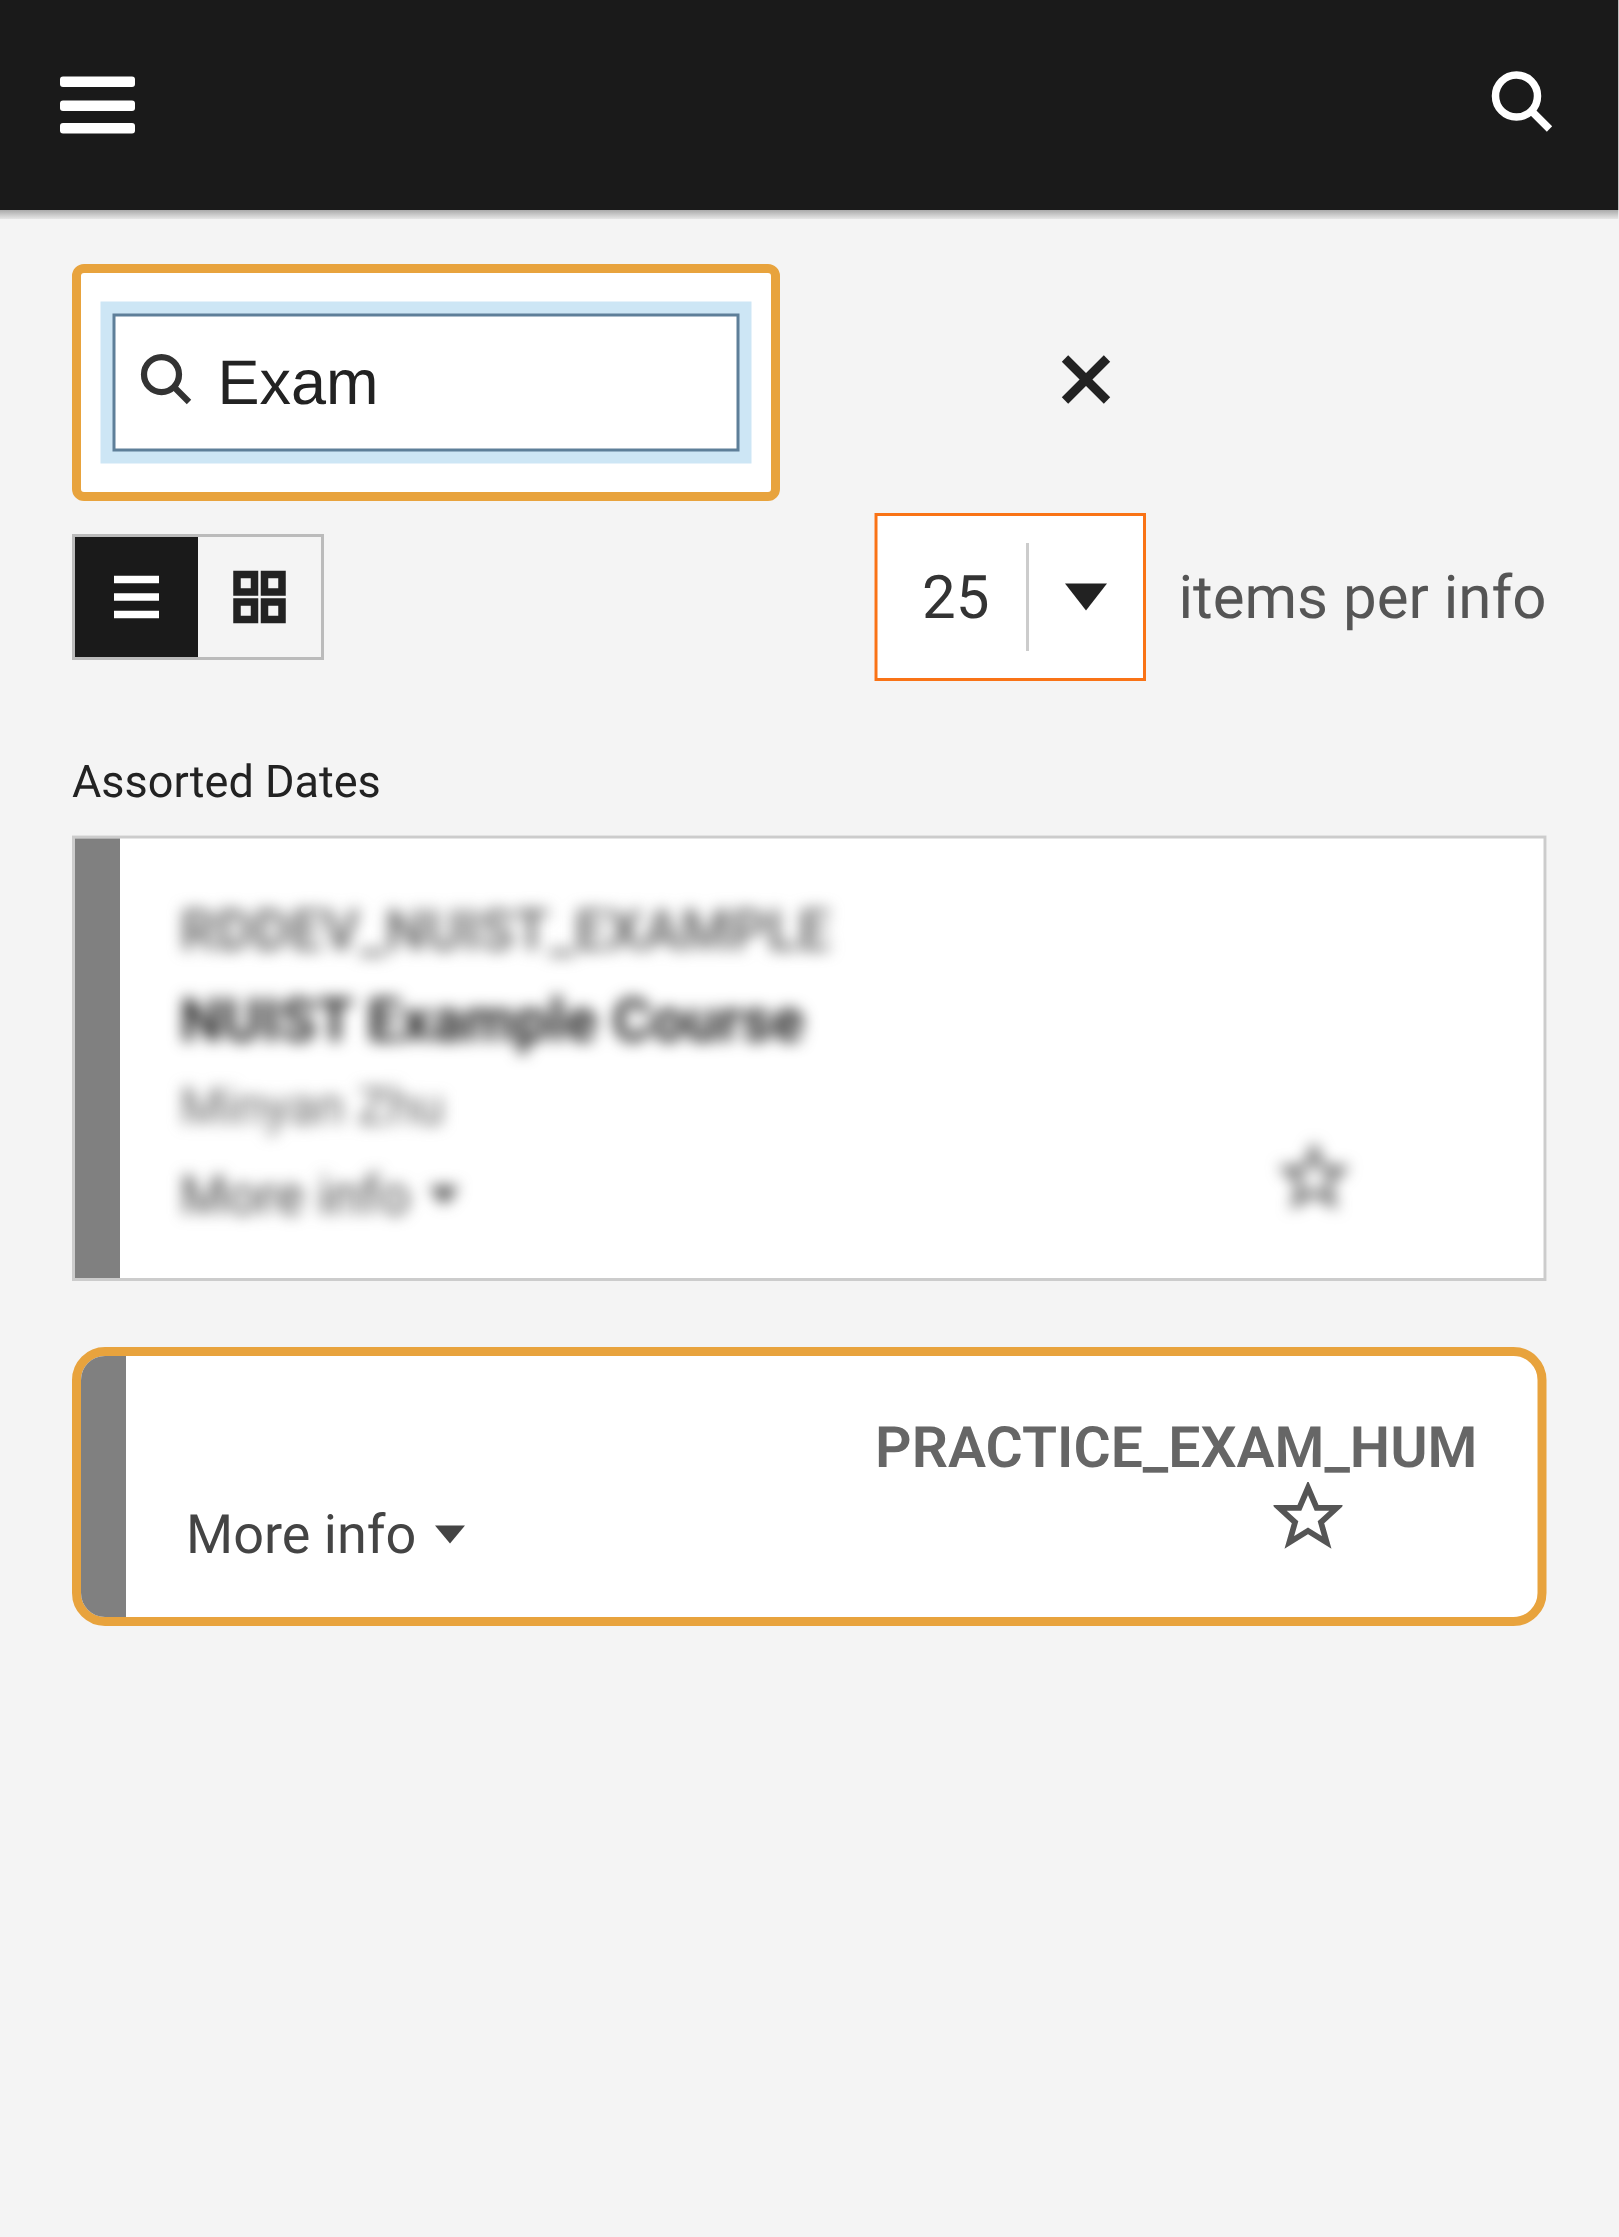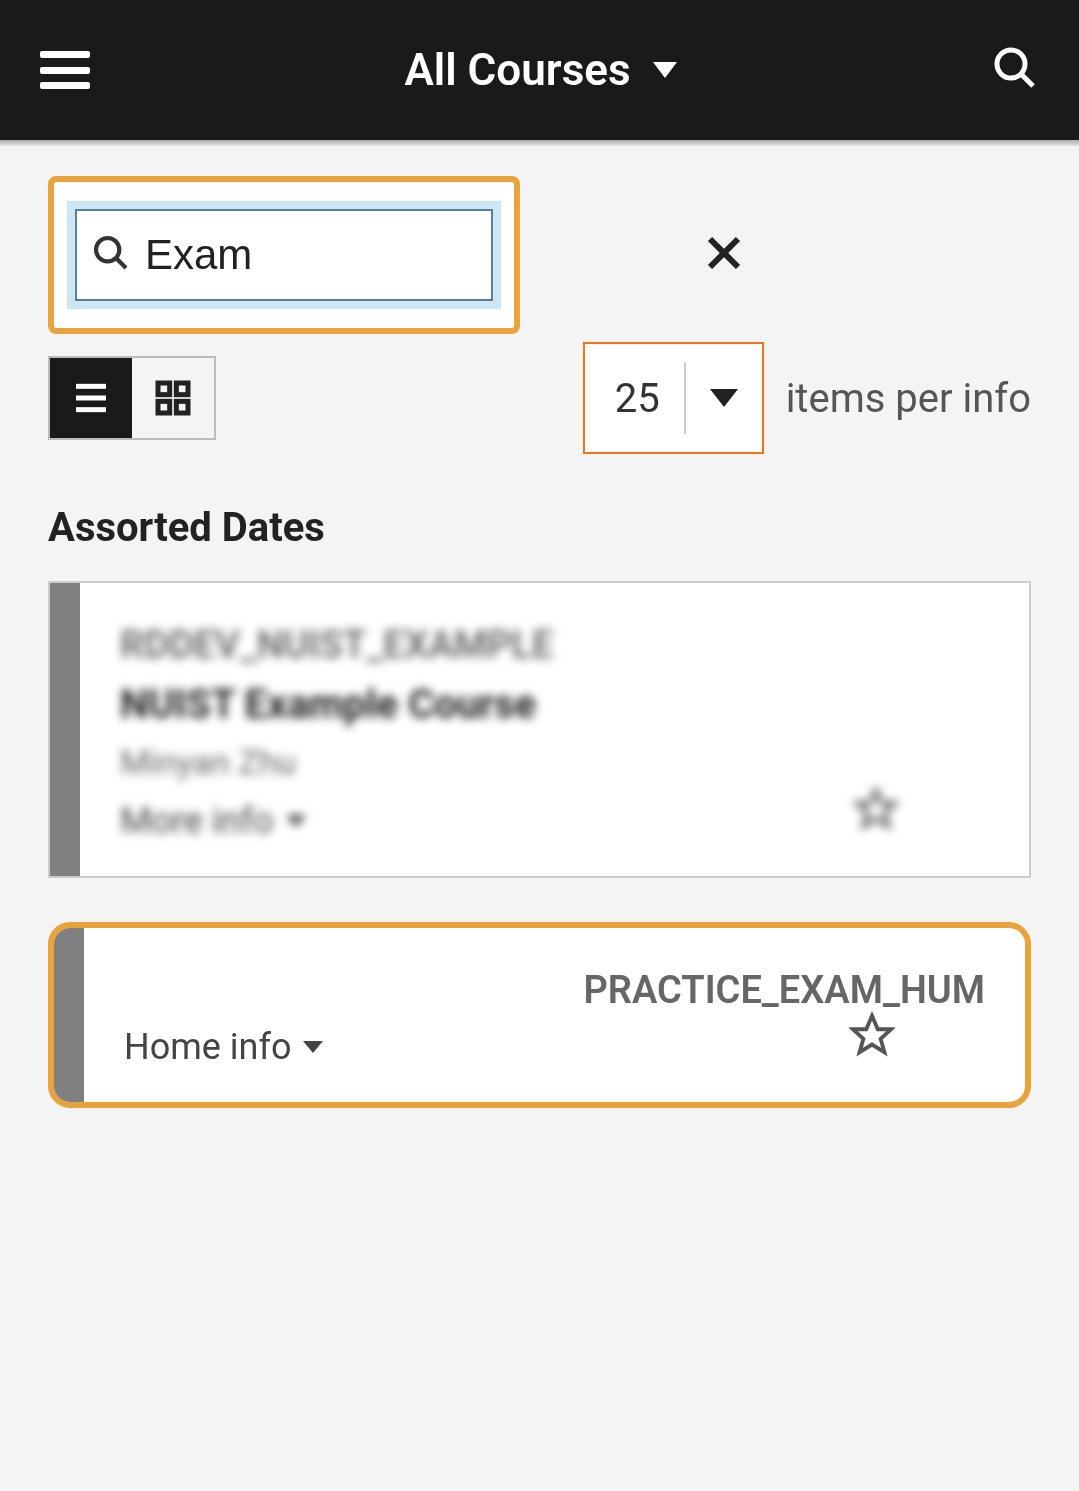--- a/index.html
+++ b/index.html
@@ -127,24 +127,24 @@
     width: 0; height: 0;
     border-left: 14px solid transparent;
     border-right: 14px solid transparent;
     border-top: 18px solid #222;
   }
   .perpage-label {
     font-size: 40px; color: #555;
   }
 
   .section-title {
-    font-size: 40px;
-    font-weight: 700;
+    font-size: 30px;
+    font-weight: 400;
     color: #222;
-    margin: 50px 0 30px 0;
+    margin: 50px 0 18px 0;
   }
 
   
   .card {
     background: #fff;
     border: 2px solid #ccc;
     display: flex;
     margin-bottom: 44px;
     position: relative;
   }
@@ -208,24 +208,20 @@
   }
 </style>
 </head>
 <body>
 
 <div class="topbar">
   <div class="hamburger">
     <span></span>
       <span></span>
       <span></span>
-  </div>
-  <div class="title-wrap">
-    <span>All Courses</span>
-    <div class="dropdown-caret"></div>
   </div>
   <div class="search-icon">
     <svg viewBox="0 0 24 24" fill="none" stroke="#fff" stroke-width="2.5">
       <circle cx="10" cy="10" r="7"></circle>
       <line x1="21" y1="21" x2="15" y2="15"></line>
     </svg>
   </div>
 </div>
 <div class="divider-shadow"></div>
 
@@ -302,21 +298,21 @@
       </svg>
     </div>
   </div>
 
   
   <div class="card highlighted">
     <div class="stripe"></div>
     <div class="body">
       <div class="code">PRACTICE_EXAM_HUM</div>
       <div class="moreinfo">
-        <span>Home info</span>
+        <span>More info</span>
         <div class="chev"></div>
       </div>
     </div>
     <div class="star">
       <svg viewBox="0 0 24 24" fill="none" stroke="#555" stroke-width="2">
         <polygon points="12,2 15,9 22,9 16.5,14 18.5,21 12,17 5.5,21 7.5,14 2,9 9,9"></polygon>
       </svg>
     </div>
   </div>
 

